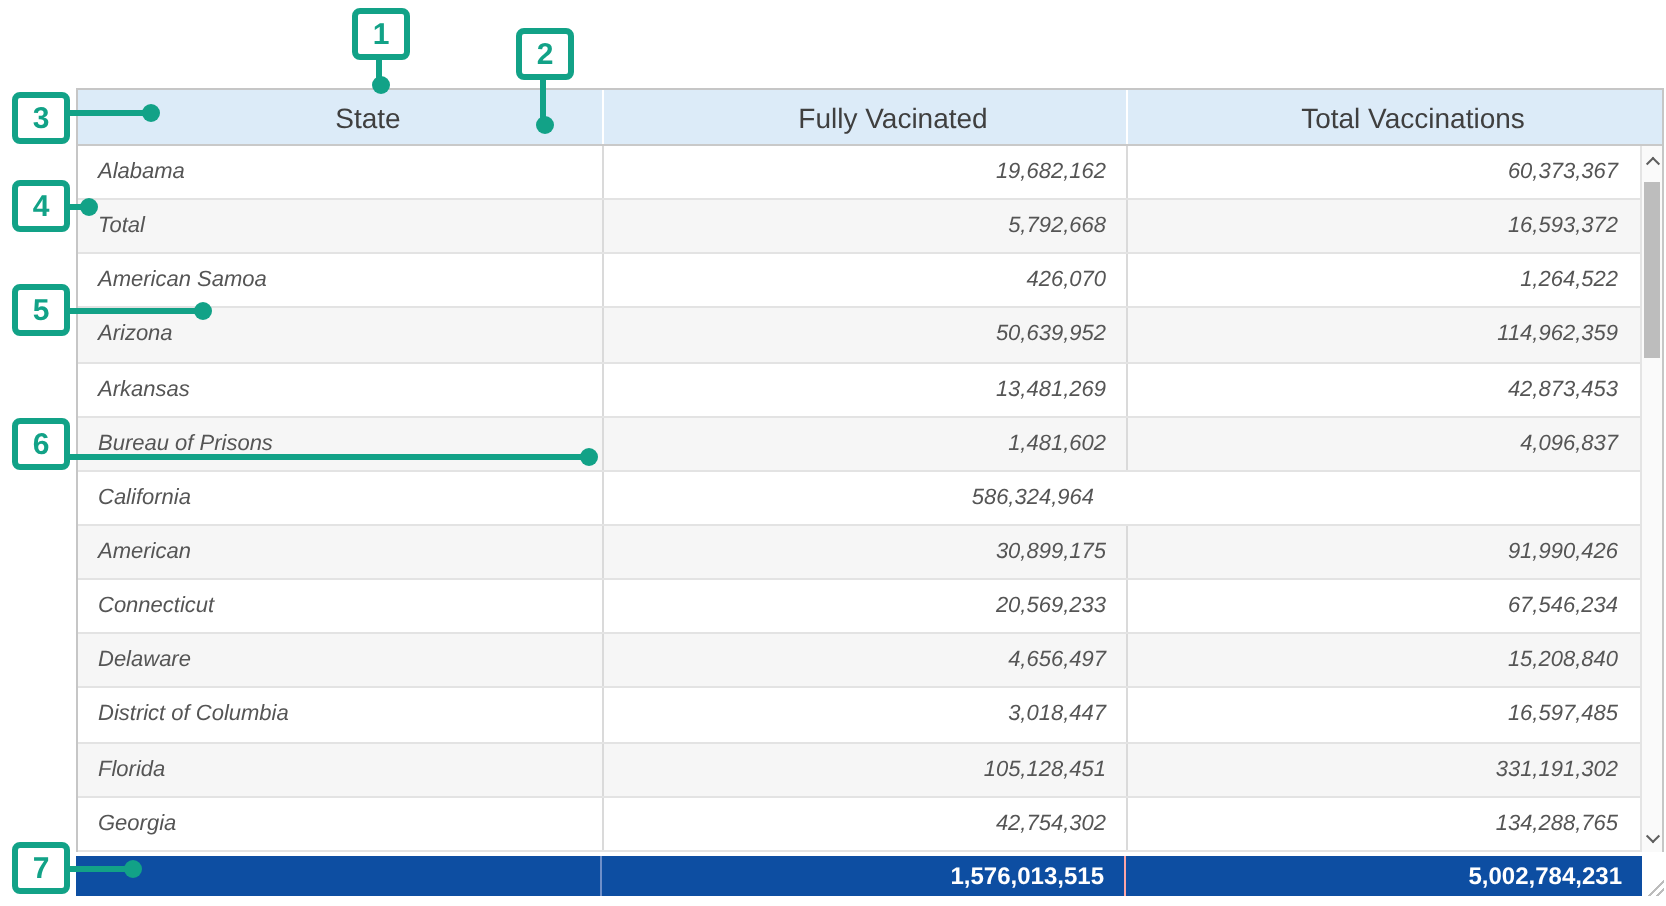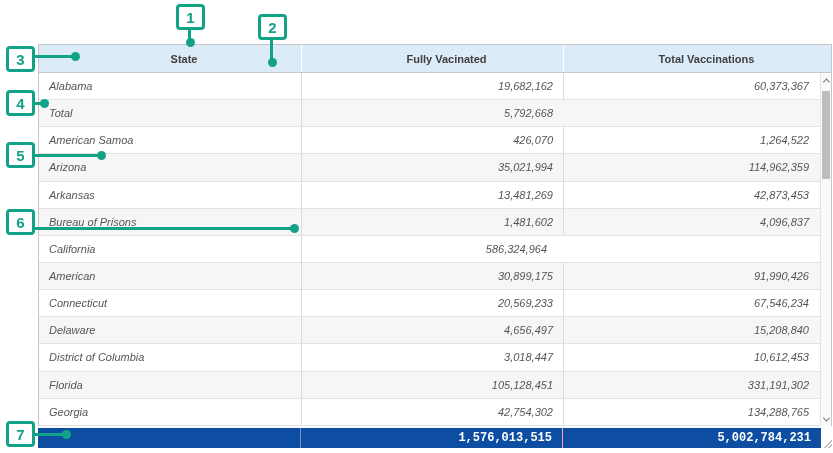--- a/index.html
+++ b/index.html
@@ -6,21 +6,21 @@
   html,body { background:#fff; }
   body { font-family:"Liberation Sans", sans-serif; }
   .screen { position:relative; width:833px; height:453px; background:#fff; overflow:hidden; }
 
   
   .tbl { position:absolute; left:38px; top:44px; width:794px; height:382px;
          border:1px solid #C6C6C6; background:#fff; }
   .thead { position:absolute; left:0; top:0; right:0; height:28px; display:flex;
            background:#DCEBF8; border-bottom:1px solid #C9C9C9; }
   .th { display:flex; align-items:center; justify-content:center;
-        font-size:11px; font-weight:bold; color:#3F3F3F;padding-left:28px; }
+        font-size:14px; font-weight:normal; color:#3F3F3F;padding-left:28px; }
   .th + .th { border-left:1px solid #FFFFFF; }
   .th.c-state { width:262px; }
   .th.c-fully { width:262px; }
   .th.c-total { width:258px; }
 
   .tbody { position:absolute; left:0; top:28px; width:782px; height:353px; }
   .row { display:flex; height:calc(353px / 13); border-bottom:1px solid #E3E3E3; background:#fff;font-style:italic; }
   .row:nth-child(even) { background:#F6F6F6; }
   .cell { display:flex; align-items:center; font-size:11px; color:#555555; overflow:hidden; }
   .cell.c-state { width:262px; padding-left:10px; }
@@ -34,21 +34,21 @@
             align-items:center; justify-content:center; }
   .sb-btn.up { top:0; } .sb-btn.down { bottom:0; }
   .chev { width:5px; height:5px; border-top:1.5px solid #5E5E5E; border-right:1.5px solid #5E5E5E; }
   .chev.up { transform:rotate(-45deg) translate(-1px,1px); }
   .chev.down { transform:rotate(135deg) translate(-1px,1px); }
   .sb-thumb { position:absolute; left:1px; top:18px; width:8px; height:88px; background:#BDBDBD; }
 
   
   .totals { position:absolute; left:38px; top:428px; width:783px; height:20px;
             display:flex; background:#0D4EA2; }
-  .tcell { display:flex; align-items:center; font-size:12px; font-weight:bold; color:#FFFFFF;font-family:Liberation Mono, monospace; }
+  .tcell { display:flex; align-items:center; font-size:12px; font-weight:bold; color:#FFFFFF; }
   .tcell.c-state { width:262px; }
   .tcell.c-fully { width:262px; justify-content:flex-end; padding-right:10px; border-left:1px solid #6E8FC9; }
   .tcell.c-total { width:259px; justify-content:flex-end; padding-right:10px; border-left:1px solid #fca5a5; }
 
   
   .grip { position:absolute; left:822px; top:437px; width:10px; height:11px;
           background:repeating-linear-gradient(135deg,#ABABAB 0 1px,transparent 1px 3px);
           clip-path:polygon(100% 0,100% 100%,0 100%); opacity:.8; }
 
   
@@ -75,29 +75,30 @@
 
     <div class="tbody">
       <div class="row">
         <div class="cell c-state">Alabama</div>
         <div class="cell c-fully">19,682,162</div>
         <div class="cell c-total">60,373,367</div>
       </div>
       <div class="row">
         <div class="cell c-state">Total</div>
         <div class="cell c-fully">5,792,668</div>
+        <div class="cell c-total">16,593,372</div>
       </div>
       <div class="row">
         <div class="cell c-state">American Samoa</div>
         <div class="cell c-fully">426,070</div>
         <div class="cell c-total">1,264,522</div>
       </div>
       <div class="row">
         <div class="cell c-state">Arizona</div>
-        <div class="cell c-fully">35,021,994</div>
+        <div class="cell c-fully">50,639,952</div>
         <div class="cell c-total">114,962,359</div>
       </div>
       <div class="row">
         <div class="cell c-state">Arkansas</div>
         <div class="cell c-fully">13,481,269</div>
         <div class="cell c-total">42,873,453</div>
       </div>
       <div class="row">
         <div class="cell c-state">Bureau of Prisons</div>
         <div class="cell c-fully">1,481,602</div>
@@ -118,21 +119,21 @@
         <div class="cell c-total">67,546,234</div>
       </div>
       <div class="row">
         <div class="cell c-state">Delaware</div>
         <div class="cell c-fully">4,656,497</div>
         <div class="cell c-total">15,208,840</div>
       </div>
       <div class="row">
         <div class="cell c-state">District of Columbia</div>
         <div class="cell c-fully">3,018,447</div>
-        <div class="cell c-total">10,612,453</div>
+        <div class="cell c-total">16,597,485</div>
       </div>
       <div class="row">
         <div class="cell c-state">Florida</div>
         <div class="cell c-fully">105,128,451</div>
         <div class="cell c-total">331,191,302</div>
       </div>
       <div class="row">
         <div class="cell c-state">Georgia</div>
         <div class="cell c-fully">42,754,302</div>
         <div class="cell c-total">134,288,765</div>

